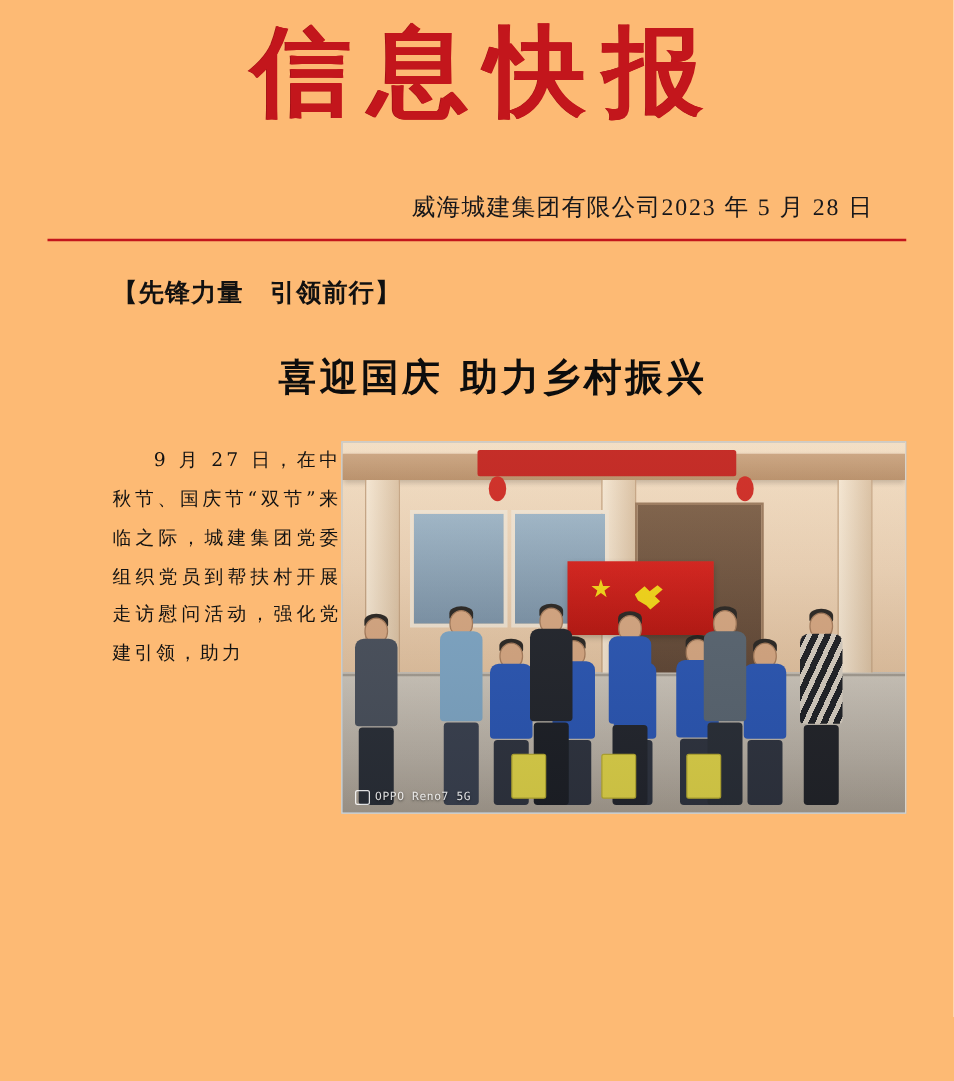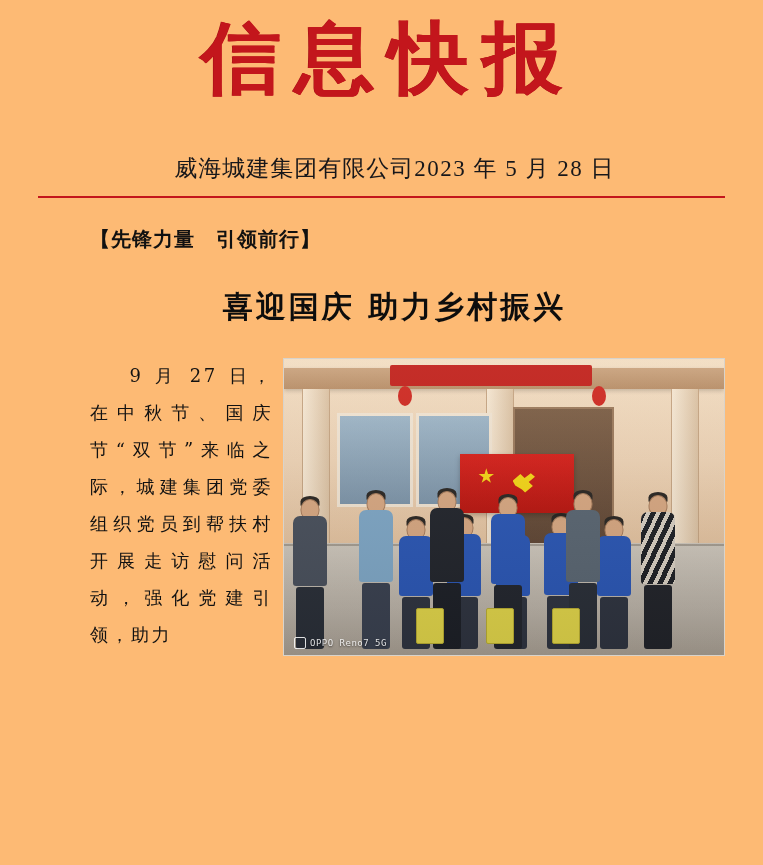--- a/index.html
+++ b/index.html
@@ -45,22 +45,22 @@
     letter-spacing: 2px;
     color: #17171a;
     font-family: "Liberation Serif", serif;
   }
 
   
   .meta-row {
     margin: 52px 38px 0 38px;
     display: flex;
     align-items: flex-end;
-    justify-content: center;
-    font-size: 23px;
+    justify-content: flex-end;
+    font-size: 19px;
     letter-spacing: 1px;
     color: #17171a;
   }
   .meta-org { padding-left: 52px; }
   .meta-date { padding-right: 26px; letter-spacing: 1.5px; }
 
   .rule {
     margin: 12px 38px 0 38px;
     height: 0;
     border-top: 2.2px solid #c3161c;
@@ -105,31 +105,30 @@
     margin: 30px 38px 0 38px;
     display: flex;
     align-items: flex-start;
   }
   .body-text {
     width: 235px;
     flex: 0 0 235px;
     padding-left: 52px;
     box-sizing: border-box;
     font-family: "DejaVu Serif", "Liberation Serif", serif;
-    font-size: 18px;
+    font-size: 15px;
     line-height: 2.05;
     letter-spacing: 2.5px;
     color: #121212;
     text-align: justify;
   }
   .body-text p { margin: 0; text-indent: 2.2em; }
 
   .photo-wrap {
     flex: 1 1 auto;
-    margin-left: 10px;
     position: relative;
     height: 296px;
     overflow: hidden;
     border: 1px solid #d8d3cb;
     background: #9fb4c9;
   }
 
   
   .sky {
     position: absolute; left: 0; right: 0; top: 0; height: 38%;

